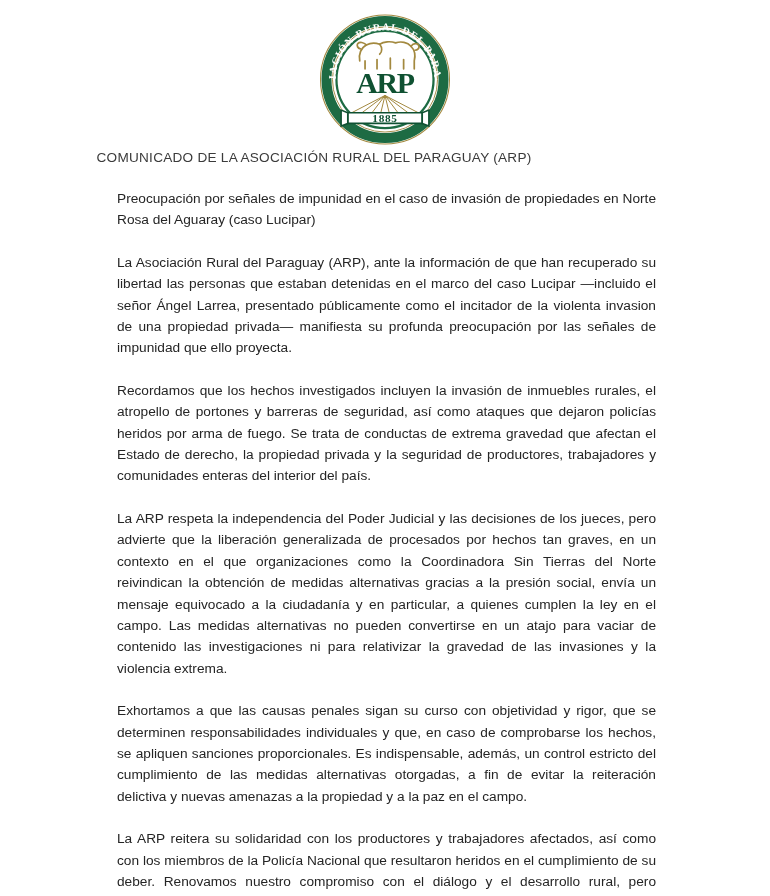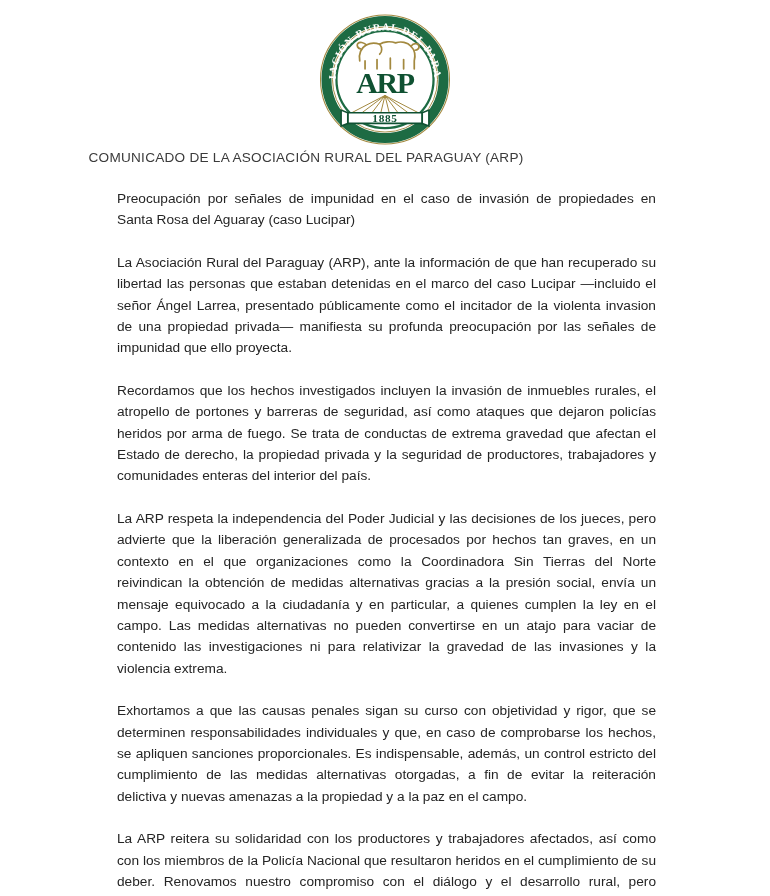--- a/index.html
+++ b/index.html
@@ -36,21 +36,21 @@
   .logo {
     width: 140px;
     height: 133px;
     display: block;
   }
 
   
   .doc-title {
     position: absolute;
     top: 150px;
-    left: 0;
+    left: 8px;
     width: 612px;
     text-align: center;
     font-size: 13.6px;
     letter-spacing: 0.25px;
     color: #3b3b3b;
     font-weight: 400;
     line-height: 1.2;
   }
 
   
@@ -127,21 +127,21 @@
         <path d="M44,150 L34,146 L34,170 L44,166 Z" fill="#ffffff" stroke="#0f5132" stroke-width="2.4"></path>
         <path d="M156,150 L166,146 L166,170 L156,166 Z" fill="#ffffff" stroke="#0f5132" stroke-width="2.4"></path>
         <text x="100" y="164" text-anchor="middle" font-family="'Liberation Serif', serif" font-size="17" font-weight="bold" fill="#0f5132" letter-spacing="1">1885</text>
       </g>
     </svg>
   </div>
 
   <div class="doc-title">COMUNICADO DE LA ASOCIACIÓN RURAL DEL PARAGUAY (ARP)</div>
 
   <div class="body-col">
-    <p class="para">Preocupación por señales de impunidad en el caso de invasión de propiedades en Santa Rosa del Aguaray (caso Lucipar)</p>
+    <p class="para">Preocupación por señales de impunidad en el caso de invasión de propiedades en Norte Rosa del Aguaray (caso Lucipar)</p>
     <p class="para">La Asociación Rural del Paraguay (ARP), ante la información de que han recuperado su libertad las personas que estaban detenidas en el marco del caso Lucipar —incluido el señor Ángel Larrea, presentado públicamente como el incitador de la violenta invasion de una propiedad privada— manifiesta su profunda preocupación por las señales de impunidad que ello proyecta.</p>
     <p class="para">Recordamos que los hechos investigados incluyen la invasión de inmuebles rurales, el atropello de portones y barreras de seguridad, así como ataques que dejaron policías heridos por arma de fuego. Se trata de conductas de extrema gravedad que afectan el Estado de derecho, la propiedad privada y la seguridad de productores, trabajadores y comunidades enteras del interior del país.</p>
     <p class="para">La ARP respeta la independencia del Poder Judicial y las decisiones de los jueces, pero advierte que la liberación generalizada de procesados por hechos tan graves, en un contexto en el que organizaciones como la Coordinadora Sin Tierras del Norte reivindican la obtención de medidas alternativas gracias a la presión social, envía un mensaje equivocado a la ciudadanía y en particular, a quienes cumplen la ley en el campo. Las medidas alternativas no pueden convertirse en un atajo para vaciar de contenido las investigaciones ni para relativizar la gravedad de las invasiones y la violencia extrema.</p>
     <p class="para">Exhortamos a que las causas penales sigan su curso con objetividad y rigor, que se determinen responsabilidades individuales y que, en caso de comprobarse los hechos, se apliquen sanciones proporcionales. Es indispensable, además, un control estricto del cumplimiento de las medidas alternativas otorgadas, a fin de evitar la reiteración delictiva y nuevas amenazas a la propiedad y a la paz en el campo.</p>
     <p class="para">La ARP reitera su solidaridad con los productores y trabajadores afectados, así como con los miembros de la Policía Nacional que resultaron heridos en el cumplimiento de su deber. Renovamos nuestro compromiso con el diálogo y el desarrollo rural, pero insistimos en que no puede haber verdadera paz social con el uso de la violencia, sin respeto a la Constitución, a las leyes y a las decisiones judiciales legítimas. Sin justicia efectiva, la inseguridad jurídica se profundiza y se debilita uno de los pilares del desarrollo nacional.</p>
   </div>
 
 </div>
 
 </body></html>

